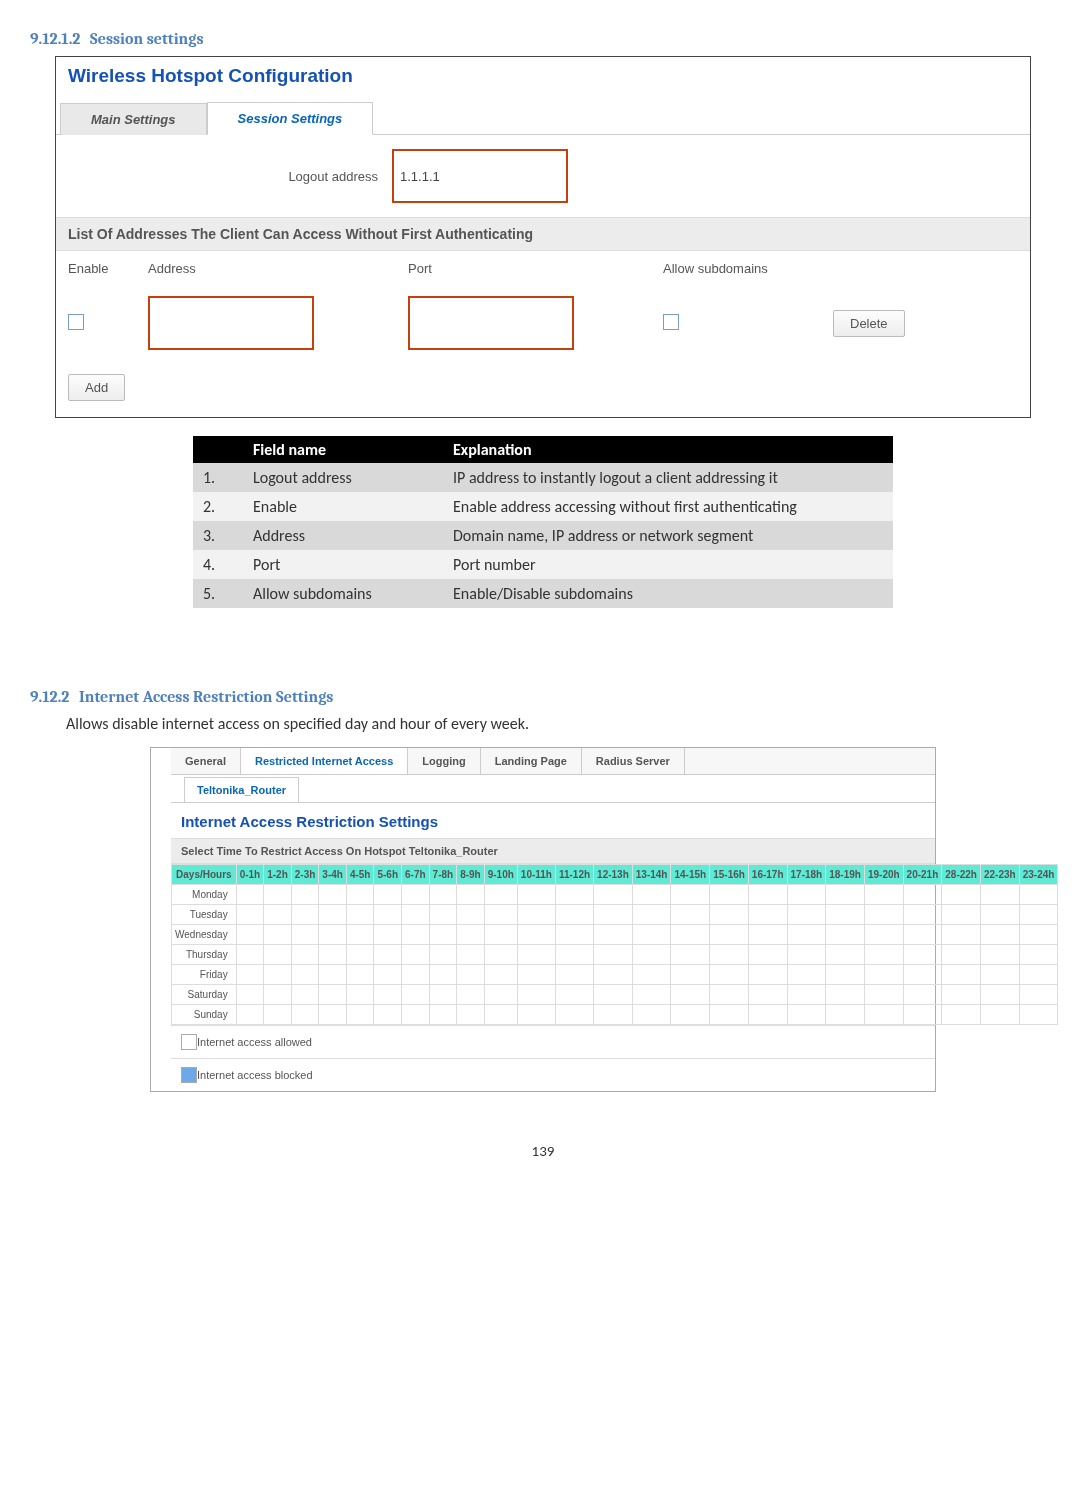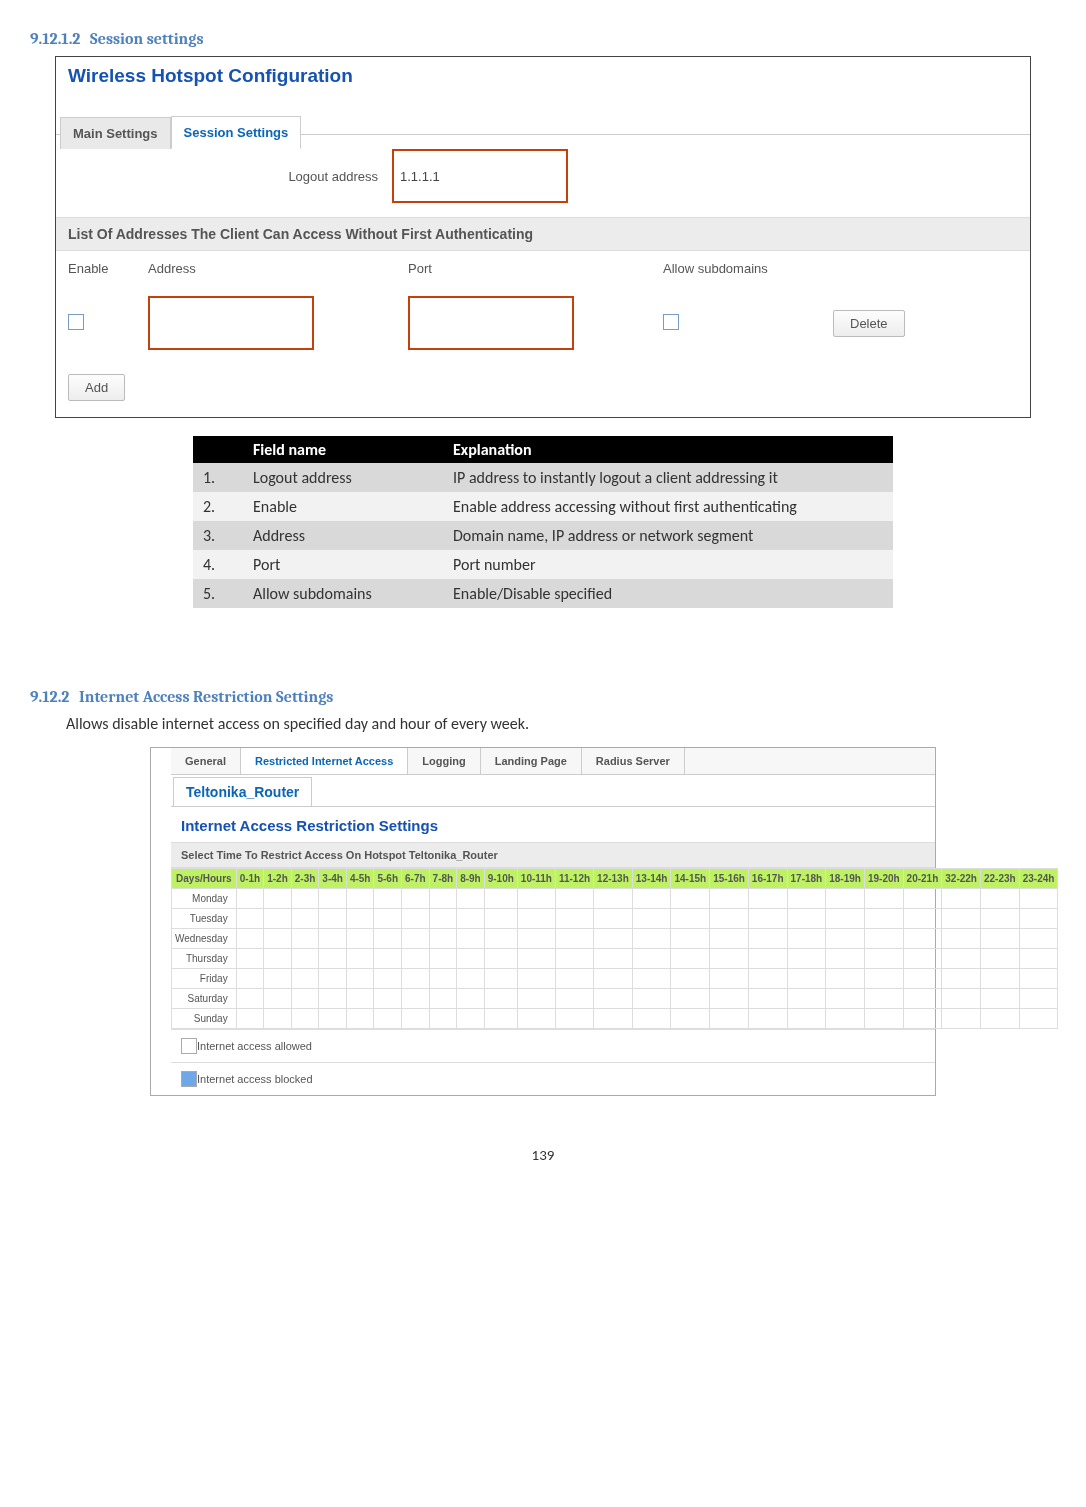--- a/index.html
+++ b/index.html
@@ -51,31 +51,32 @@
     border-bottom: 1px solid #ddd;
   }
   .fig1 .tabs {
     display: flex;
     align-items: flex-end;
     border-bottom: 1px solid #ccc;
     padding-top: 4px;
     background: #fff;
   }
   .fig1 .tab {
-    padding: 8px 12px;
+    padding: 8px 30px;
     font-weight: bold;
     font-size: 13px;
     border: 1px solid #ccc;
     border-bottom: none;
     background: #E9E9E9;
     color: #555;
     margin-left: 4px;
     position: relative;
-    top: 15px;
+    top: 1px;
     cursor: pointer;
+    font-style: italic;
   }
   .fig1 .tab.active {
     background: #fff;
     color: #0A66B7;
     border-bottom: 1px solid #fff;
     margin-left: 0;
   }
   .fig1 .formrow {
     display: flex;
     align-items: center;
@@ -187,26 +188,26 @@
   }
   .fig2 .tab.active { color: #0A66B7; background: #fff; }
   .fig2 .subtabs {
     display: flex;
     border-bottom: 1px solid #ccc;
     padding-top: 2px;
   }
   .fig2 .subtab {
     padding: 6px 12px;
     font-weight: bold;
-    font-size: 14px;
+    font-size: 11px;
     border: 1px solid #ccc;
     border-bottom: none;
     color: #0A66B7;
     background: #fff;
-    margin-left: 2px;
+    margin-left: 13px;
     cursor: pointer;
   }
   .fig2 .title2 {
     color: #1552B3;
     font-weight: bold;
     font-size: 15px;
     padding: 10px 10px 8px 10px;
   }
   .fig2 .bar2 {
     background: #ECECEC;
@@ -222,21 +223,21 @@
     width: 100%;
     font-size: 10px;
   }
   .fig2 table.grid th, .fig2 table.grid td {
     border: 1px solid #ddd;
     padding: 4px 3px;
     text-align: center;
     color: #555;
     white-space: nowrap;
   }
-  .fig2 table.grid th { font-weight: bold; background: #bef264; }
+  .fig2 table.grid th { font-weight: bold; background: #5eead4; }
   .fig2 table.grid td.daycell { text-align: right; padding-right: 8px; width: 72px; }
   .fig2 .legend {
     padding: 8px 10px;
     display: flex;
     align-items: center;
     font-size: 11px;
     border-top: 1px solid #ddd;
   }
   .fig2 .legend .sw {
     width: 14px;
@@ -323,21 +324,21 @@
         <td>Domain name, IP address or network segment</td>
       </tr>
       <tr class="even">
         <td class="num">4.</td>
         <td>Port</td>
         <td>Port number</td>
       </tr>
       <tr class="odd">
         <td class="num">5.</td>
         <td>Allow subdomains</td>
-        <td>Enable/Disable specified</td>
+        <td>Enable/Disable subdomains</td>
       </tr>
     </tbody>
 </table>
 
 <div class="section-heading">
   <span class="num">9.12.2</span>
   <span>Internet Access Restriction Settings</span>
 </div>
 <div class="body-text">Allows disable internet access on specified day and hour of every week.</div>
 
@@ -373,21 +374,21 @@
           <th>11-12h</th>
           <th>12-13h</th>
           <th>13-14h</th>
           <th>14-15h</th>
           <th>15-16h</th>
           <th>16-17h</th>
           <th>17-18h</th>
           <th>18-19h</th>
           <th>19-20h</th>
           <th>20-21h</th>
-          <th>32-22h</th>
+          <th>28-22h</th>
           <th>22-23h</th>
           <th>23-24h</th>
         </tr>
       </thead>
     <tbody id="grid-body">
         <tr>
           <td class="daycell">Monday</td>
           <td>&nbsp;</td>
           <td>&nbsp;</td>
           <td>&nbsp;</td>

